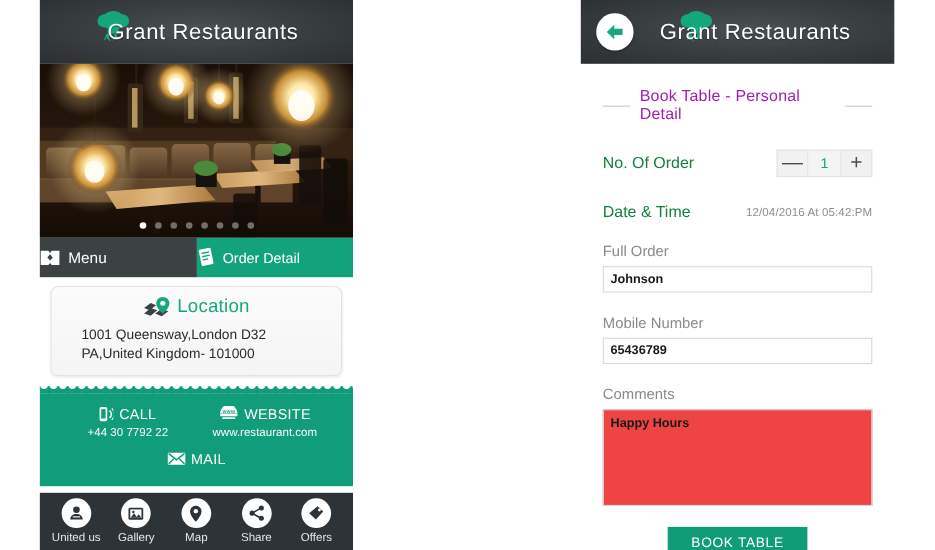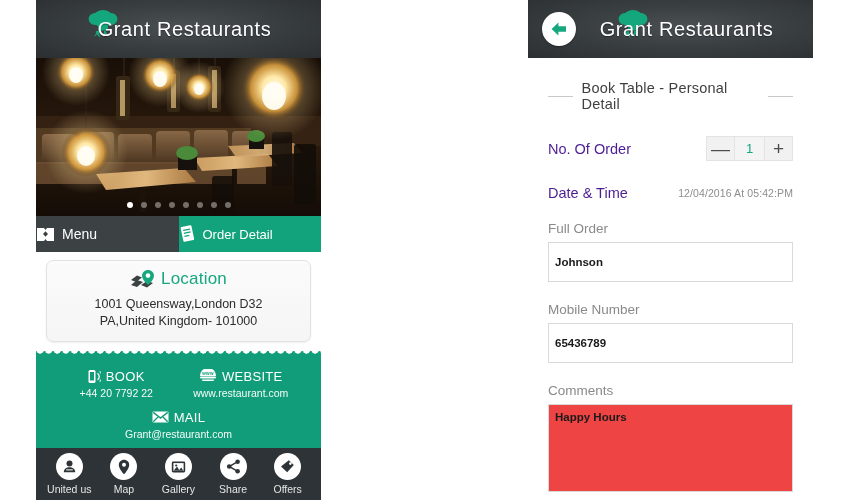--- a/index.html
+++ b/index.html
@@ -100,21 +100,21 @@
   .tab.green { background: #12a37c; font-size: 13px; }
 
   
   .loc-zone { padding: 8px 10px 0 10px; background: #fff; }
   .loc-card {
     border: 1px solid #e2e2e2;
     border-radius: 7px;
     background: linear-gradient(#fbfbfb, #f5f5f5);
     box-shadow: 0 1px 2px rgba(0,0,0,.07);
     padding: 8px 27px 11px;
-    text-align: center;
+    text-align: left;
   }
   .loc-head {
     display: flex; align-items: center; justify-content: center;
     gap: 5px; margin-bottom: 7px;
   }
   .loc-title {
     color: #16a77f; font-size: 17px; letter-spacing: .2px;
   }
   .loc-addr {
     color: #2c2c2c; font-size: 12.5px; line-height: 1.35;
@@ -203,28 +203,28 @@
 
   .form-body { padding: 0 20px; }
 
   .sec-title {
     display: flex; align-items: center; justify-content: center;
     gap: 9px;
     margin-top: 22px;
   }
   .sec-title .rule { width: 26px; height: 1px; background: #c9c9c9; }
   .sec-title .txt {
-    color: #404040; font-size: 14.5px; letter-spacing: .2px;
+    color: #a21caf; font-size: 14.5px; letter-spacing: .2px;
   }
 
   .field-row {
     display: flex; align-items: center; justify-content: space-between;
     margin-top: 24px;
   }
-  .lab-green { color: #4c1d95; font-size: 14.5px; }
+  .lab-green { color: #15803d; font-size: 14.5px; }
   .val-gray  { color: #8d8d8d; font-size: 10.5px; letter-spacing: .1px; }
 
   .stepper { display: flex; }
   .step-btn, .step-val {
     width: 29px; height: 25px;
     background: #f1f1f1;
     border: 1px solid #e3e3e3;
     display: flex; align-items: center; justify-content: center;
     font-size: 17px;
     color: #4d4d4d;
@@ -234,21 +234,21 @@
     color: #16a77f; font-size: 13px;
     border-left: 0; border-right: 0;
     background: #f4f4f4;
   }
 
   .lab-gray {
     color: #8a8a8a; font-size: 13.5px;
     margin-top: 20px; margin-bottom: 6px;
   }
   .inp {
-    width: 100%; height: 40px;
+    width: 100%; height: 24px;
     border: 1px solid #d9d9d9;
     background: #fff;
     padding: 0 6px;
     font-family: "Liberation Sans", sans-serif;
     font-size: 11.5px;
     font-weight: bold;
     color: #1a1a1a;
   }
   .txtarea {
     width: 100%; height: 88px;
@@ -445,23 +445,23 @@
 
     <div class="contact-row">
       <div class="c-item">
         <div class="c-head">
           <svg width="13" height="15" viewBox="0 0 13 15">
             <rect x="0.5" y="1" width="7" height="13" rx="1.6" fill="#ffffff"></rect>
             <rect x="2" y="3" width="4" height="8.5" fill="#119d79"></rect>
             <path d="M9.5 4.2a4 4 0 0 1 0 6.6" stroke="#ffffff" stroke-width="1.3" fill="none"></path>
             <path d="M11.6 2.4a6.6 6.6 0 0 1 0 10.2" stroke="#ffffff" stroke-width="1.2" fill="none" opacity=".85"></path>
           </svg>
-          <span>BOOK</span>
+          <span>CALL</span>
         </div>
-        <div class="c-sub">+44 20 7792 22</div>
+        <div class="c-sub">+44 30 7792 22</div>
       </div>
 
       <div class="c-item">
         <div class="c-head">
           <svg width="18" height="14" viewBox="0 0 18 14">
             <path d="M1 7a8 8 0 0 1 16 0z" fill="#ffffff"></path>
             <rect x="1" y="7.4" width="16" height="2" rx="1" fill="#ffffff"></rect>
             <rect x="3" y="10.4" width="12" height="1.6" rx=".8" fill="#ffffff"></rect>
             <text x="9" y="6" font-size="4.6" font-family="Liberation Sans, sans-serif" fill="#119d79" text-anchor="middle" font-weight="bold">www</text>
           </svg>
@@ -473,61 +473,60 @@
 
     <div class="c-mail">
       <div class="c-head">
         <svg width="17" height="12" viewBox="0 0 17 12">
           <rect x="0.5" y="0.5" width="16" height="11" rx="1.2" fill="#ffffff"></rect>
           <path d="M1.3 1.4 8.5 7l7.2-5.6" stroke="#119d79" stroke-width="1.5" fill="none"></path>
           <path d="M1.3 10.8 6 6M15.7 10.8 11 6" stroke="#119d79" stroke-width="1.3" fill="none"></path>
         </svg>
         <span>MAIL</span>
       </div>
-      <div class="c-sub">Grant@restaurant.com</div>
     </div>
   </div>
 
   <div class="botnav">
     <div class="nav-item">
       <div class="nav-circle">
         <svg width="15" height="15" viewBox="0 0 15 15">
           <circle cx="7.5" cy="4.4" r="3" fill="#2d3336"></circle>
           <path d="M1.8 13.2c0-3.2 2.6-5 5.7-5s5.7 1.8 5.7 5z" fill="#2d3336"></path>
           <rect x="4.2" y="10.4" width="6.6" height="1" fill="#ffffff"></rect>
         </svg>
       </div>
       <div class="nav-lab">United us</div>
-    </div>
-
-    <div class="nav-item">
-      <div class="nav-circle">
-        <svg width="12" height="16" viewBox="0 0 12 16">
-          <path d="M6 .8c3 0 5.2 2.3 5.2 5.1C11.2 9.8 6 15.2 6 15.2S.8 9.8.8 5.9C.8 3.1 3 .8 6 .8z" fill="#2d3336"></path>
-          <circle cx="6" cy="5.7" r="2" fill="#ffffff"></circle>
-        </svg>
-      </div>
-      <div class="nav-lab">Map</div>
     </div>
 
     <div class="nav-item">
       <div class="nav-circle">
         <svg width="15" height="14" viewBox="0 0 15 14">
           <rect x="0.8" y="1.5" width="13.4" height="11" rx="1.4" fill="#2d3336"></rect>
           <rect x="2.4" y="3.1" width="10.2" height="7.8" fill="#ffffff"></rect>
           <circle cx="5.2" cy="5.5" r="1.1" fill="#2d3336"></circle>
           <polygon points="2.6,10.7 6,6.6 8.6,10.7" fill="#2d3336"></polygon>
           <polygon points="7.6,10.7 10.2,7.4 12.4,10.7" fill="#2d3336"></polygon>
         </svg>
       </div>
       <div class="nav-lab">Gallery</div>
     </div>
 
     <div class="nav-item">
       <div class="nav-circle">
+        <svg width="12" height="16" viewBox="0 0 12 16">
+          <path d="M6 .8c3 0 5.2 2.3 5.2 5.1C11.2 9.8 6 15.2 6 15.2S.8 9.8.8 5.9C.8 3.1 3 .8 6 .8z" fill="#2d3336"></path>
+          <circle cx="6" cy="5.7" r="2" fill="#ffffff"></circle>
+        </svg>
+      </div>
+      <div class="nav-lab">Map</div>
+    </div>
+
+    <div class="nav-item">
+      <div class="nav-circle">
         <svg width="15" height="15" viewBox="0 0 15 15">
           <circle cx="11.6" cy="2.8" r="2.3" fill="#2d3336"></circle>
           <circle cx="3.2" cy="7.5" r="2.3" fill="#2d3336"></circle>
           <circle cx="11.6" cy="12.2" r="2.3" fill="#2d3336"></circle>
           <line x1="4.8" y1="6.6" x2="10" y2="3.6" stroke="#2d3336" stroke-width="1.5"></line>
           <line x1="4.8" y1="8.4" x2="10" y2="11.4" stroke="#2d3336" stroke-width="1.5"></line>
         </svg>
       </div>
       <div class="nav-lab">Share</div>
     </div>

